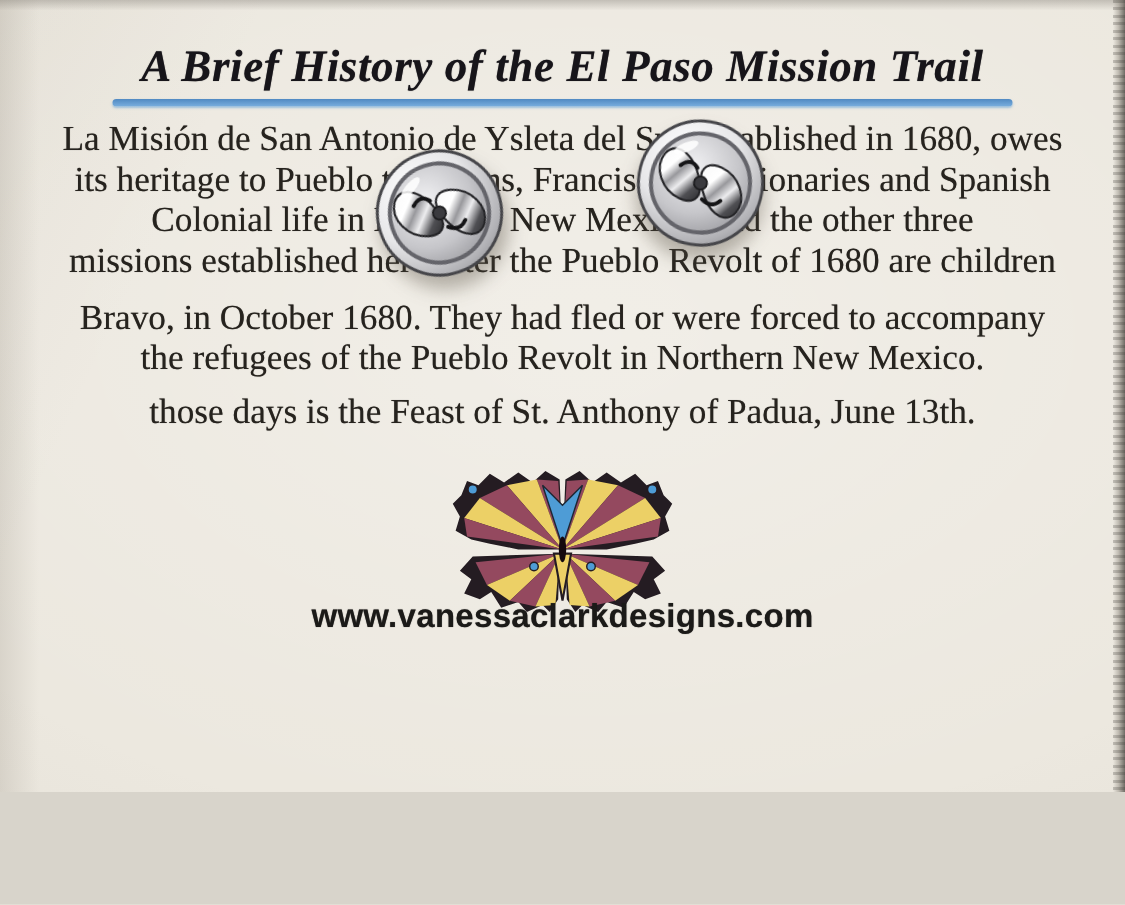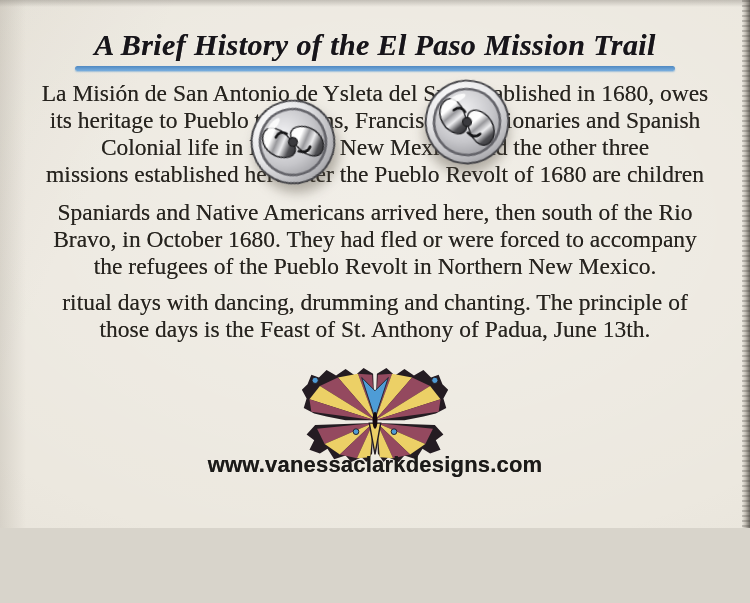--- a/index.html
+++ b/index.html
@@ -67,27 +67,25 @@
     <div class="underline"></div>
 
     <p class="para p1">
       <span class="tl">La Misión de San Antonio de Ysleta del Sur, established in 1680, owes</span>
       <span class="tl">its heritage to Pueblo traditions, Franciscan missionaries and Spanish</span>
       <span class="tl">Colonial life in Northern New Mexico, and the other three</span>
       <span class="tl">missions established here after the Pueblo Revolt of 1680 are children</span>
     </p>
 
     <p class="para p2">
-      <span class="tl">Spaniards and Native Americans arrived here, then south of the Rio</span>
       <span class="tl">Bravo, in October 1680. They had fled or were forced to accompany</span>
       <span class="tl">the refugees of the Pueblo Revolt in Northern New Mexico.</span>
     </p>
 
     <p class="para p3">
-      <span class="tl">ritual days with dancing, drumming and chanting. The principle of</span>
       <span class="tl">those days is the Feast of St. Anthony of Padua, June 13th.</span>
     </p>
 
 
     <div class="butterfly">
       <svg viewBox="0 0 170 100" width="162" height="95" aria-hidden="true">
 
         <g>
           <path d="M85,55 L87,6 L97,0 L106,8 L116,1 L126,8 L136,2 L144,10 L152,7 L156,17 L162,23 L157,32 L160,42 L149,48 L136,51 L116,55 Z" fill="#241c22"></path>
           <path d="M85,55 L88,7 L103,6 Z" fill="#94495f"></path>

